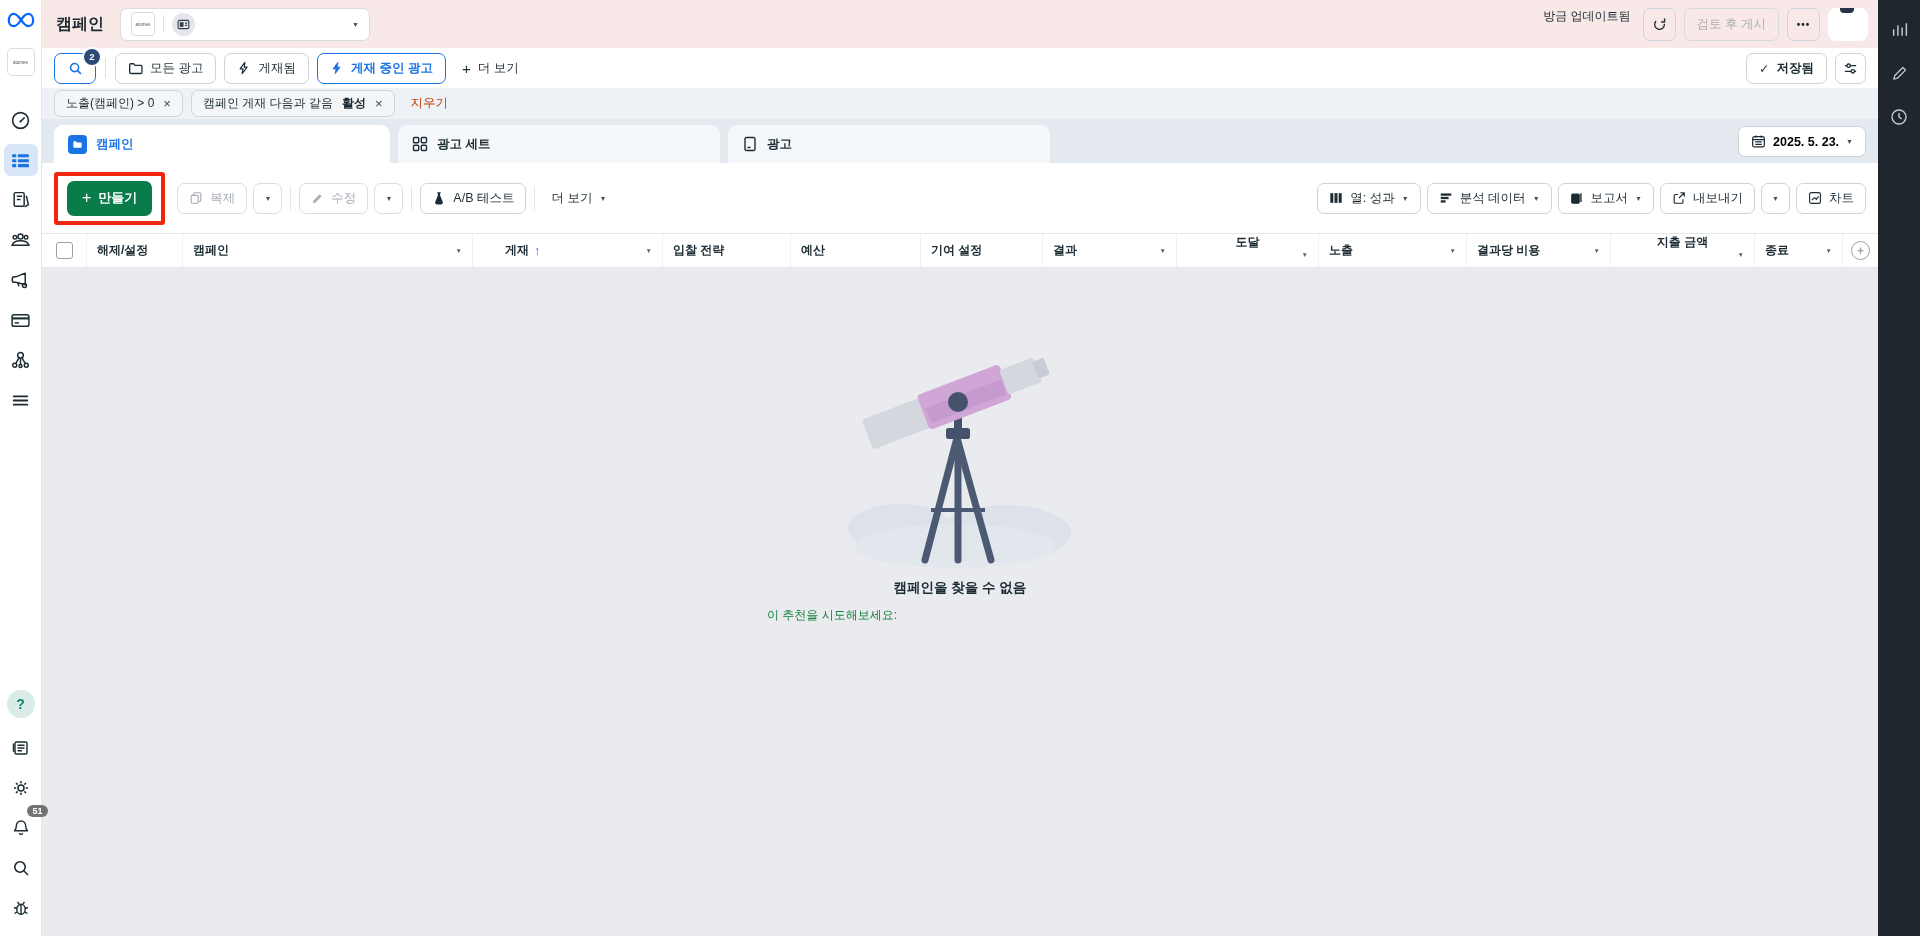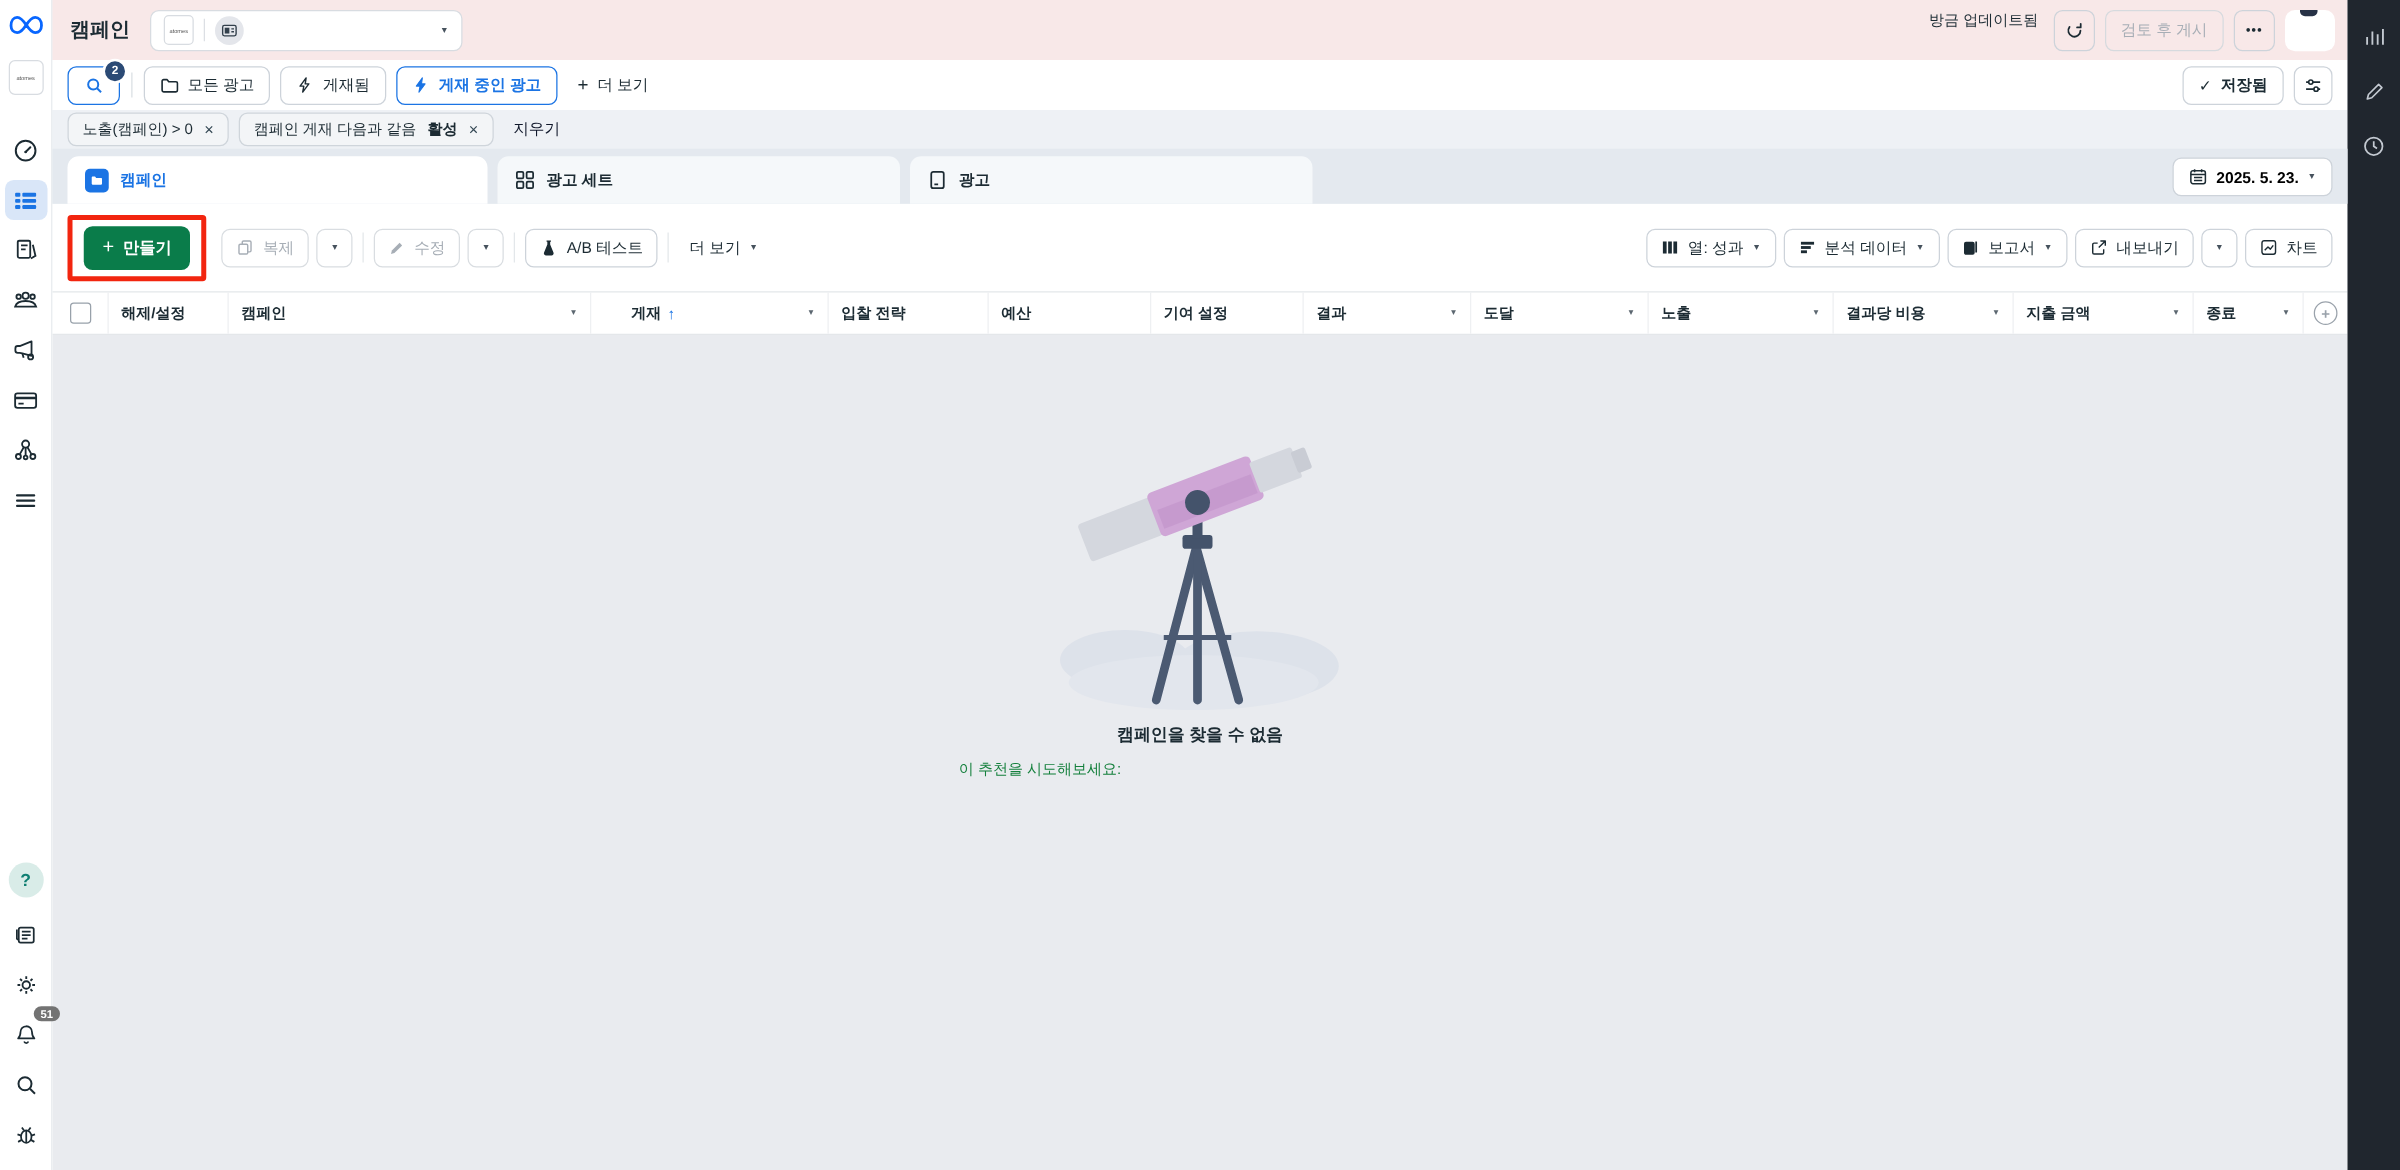--- a/index.html
+++ b/index.html
@@ -67,21 +67,21 @@
   .row2-right{margin-left:auto;display:flex;align-items:center;gap:8px;}
 
   
   .row3{height:31px;background:#eef1f5;display:flex;align-items:center;padding:0 12px;flex:none;}
   .chip{display:inline-flex;align-items:center;gap:9px;height:25px;padding:0 11px;background:#f3f5f7;
         border:1px solid #cfd5db;border-radius:7px;font-size:12px;margin-right:8px;white-space:nowrap;}
   .chip b{font-weight:700;}
   .chip .x{font-size:13px;color:#344854;line-height:1;}
   .search-inline{flex:1;border:none;background:transparent;font-size:12.5px;outline:none;color:#1c2b33;min-width:100px;}
   .search-inline::placeholder{color:#8a929b;}
-  .clear-link{font-size:12.5px;color:#0f172a;margin-left:8px;white-space:nowrap;}
+  .clear-link{font-size:12.5px;color:#c2410c;margin-left:8px;white-space:nowrap;}
 
   
   .tabsrow{height:44px;background:#e4e9ef;display:flex;align-items:flex-end;padding-left:12px;position:relative;flex:none;}
   .tab{height:38px;border-radius:9px 9px 0 0;display:flex;align-items:center;gap:9px;padding:0 14px;
        margin-right:8px;box-sizing:border-box;font-size:12.5px;font-weight:600;}
   .tab.active{background:#fff;color:#1b74e4;font-weight:700;width:336px;}
   .tab.idle{background:#f5f8fa;color:#1c2b33;width:322px;}
   .tab-cicon{width:19px;height:19px;border-radius:4px;background:#1b74e4;display:flex;align-items:center;justify-content:center;color:#fff;}
   .date-btn{position:absolute;right:12px;top:7px;display:inline-flex;align-items:center;gap:7px;height:31px;
             padding:0 12px;border:1px solid #cdd3da;border-radius:7px;background:#fff;font-size:12.5px;font-weight:700;text-align:center;}
@@ -543,33 +543,33 @@
         <div class="th" style="width:130px;">
           <span>예산</span>
         </div>
         <div class="th" style="width:122px;">
           <span>기여 설정</span>
         </div>
         <div class="th" style="width:134px;">
           <span>결과</span>
           <span class="hd-caret">▼</span>
         </div>
-        <div class="th" style="width:142px;">
+        <div class="th" style="width:142px;flex-direction:column;">
           <span>도달</span>
           <span class="hd-caret">▼</span>
         </div>
         <div class="th" style="width:148px;">
           <span>노출</span>
           <span class="hd-caret">▼</span>
         </div>
         <div class="th" style="width:144px;">
           <span>결과당 비용</span>
           <span class="hd-caret">▼</span>
         </div>
-        <div class="th" style="width:144px;">
+        <div class="th" style="width:144px;flex-direction:column;">
           <span>지출 금액</span>
           <span class="hd-caret">▼</span>
         </div>
         <div class="th" style="width:88px;">
           <span>종료</span>
           <span class="hd-caret">▼</span>
         </div>
         <div class="th" style="width:36px;padding:0;">
           <span class="addcol">+</span>
         </div>

